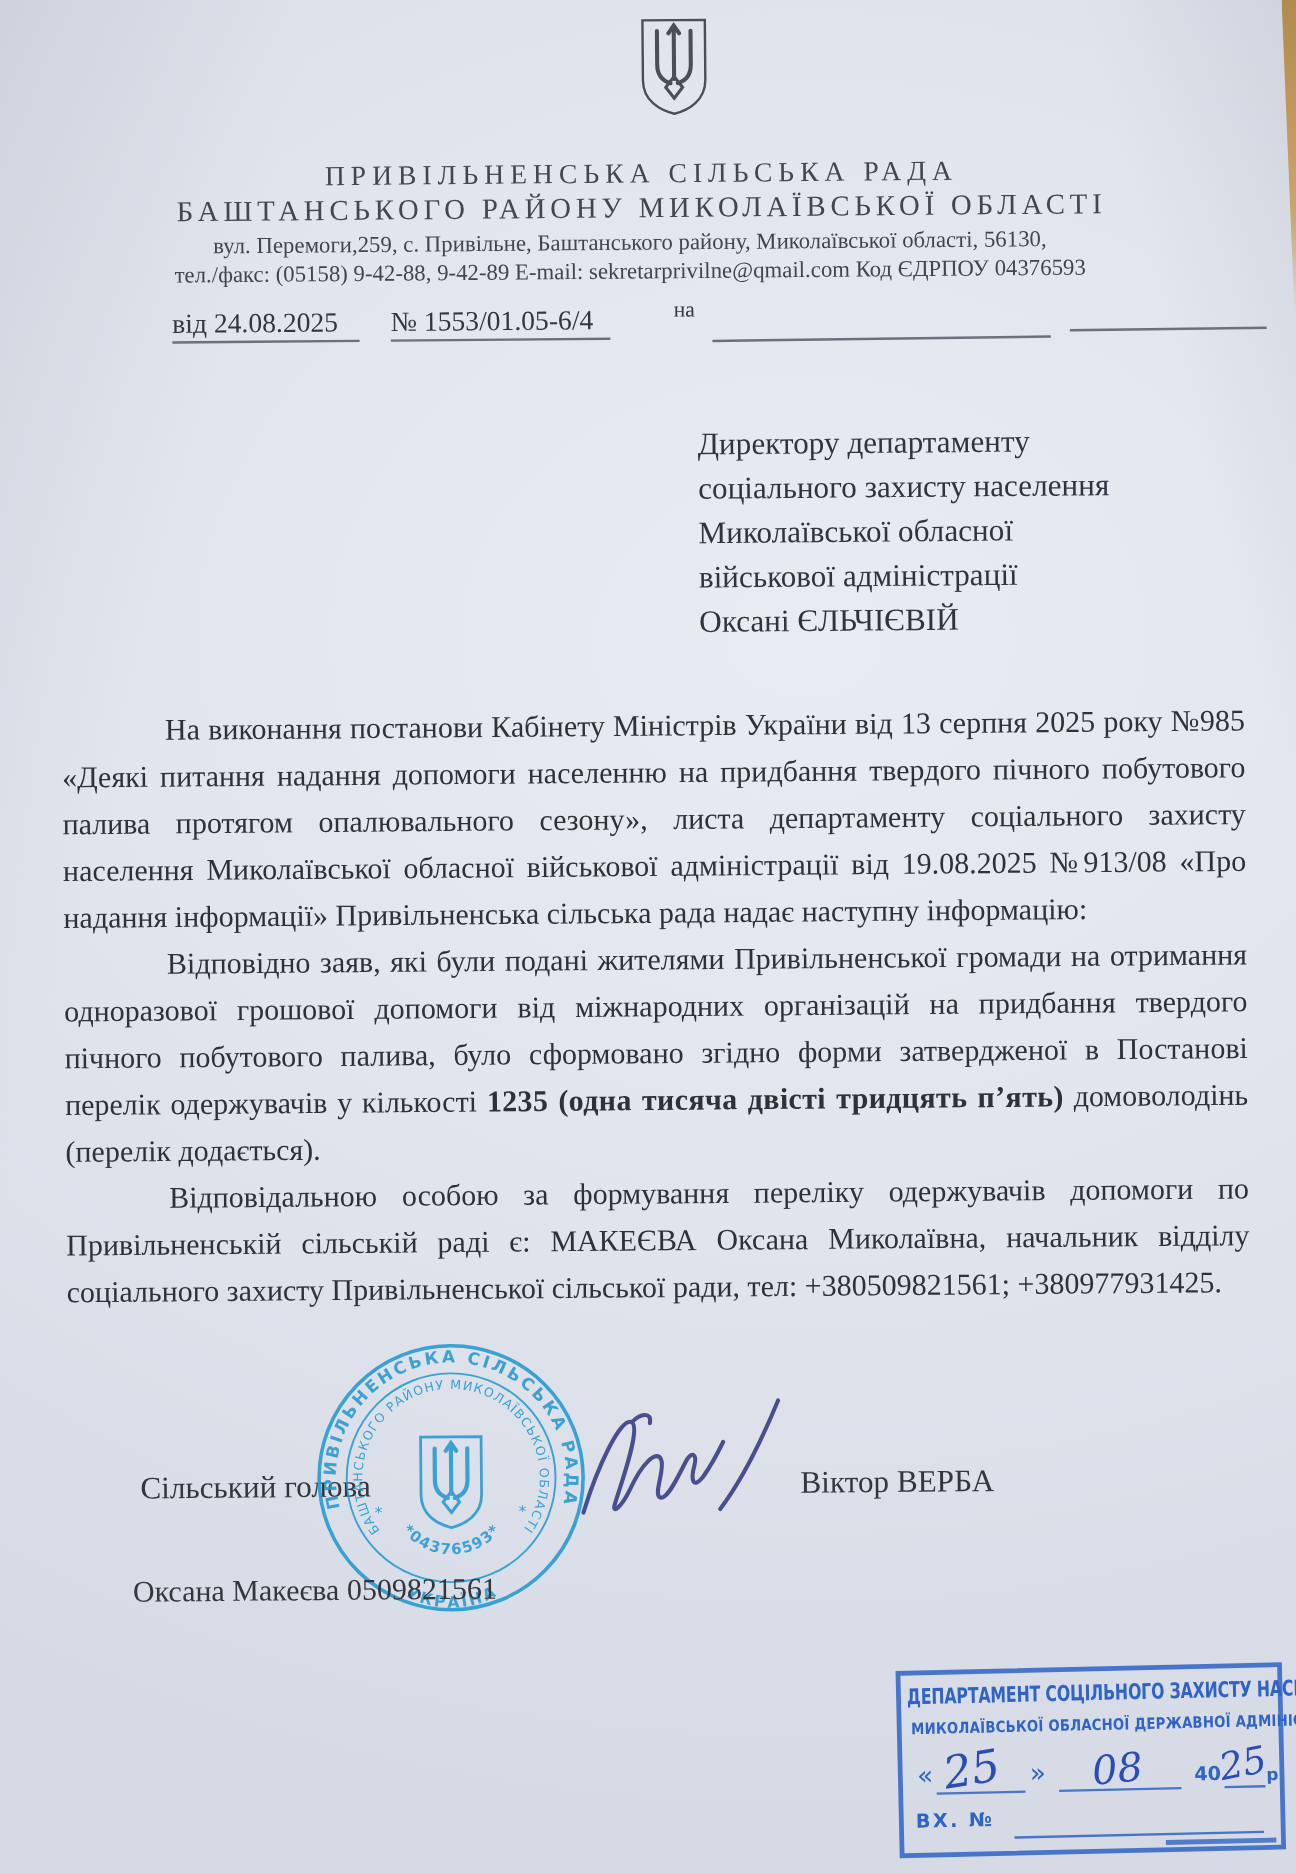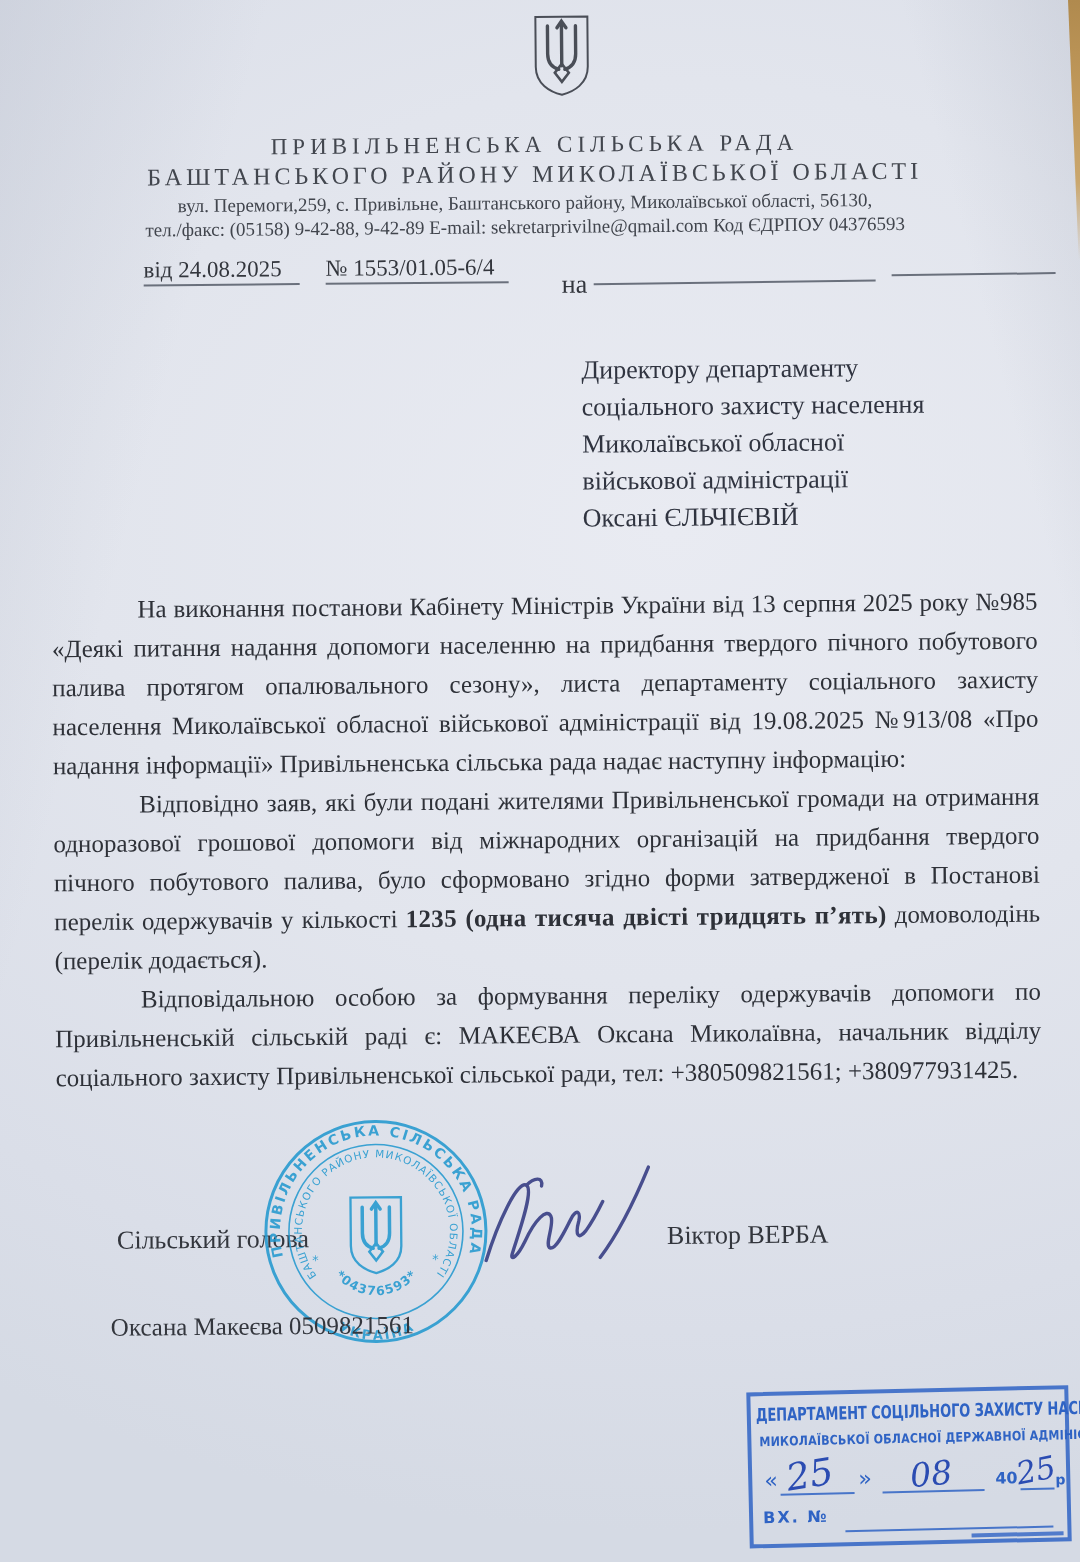--- a/index.html
+++ b/index.html
@@ -22,21 +22,21 @@
   
   .emblem{position:absolute;left:536px;top:14px;width:64px;height:84px;}
   .org-line1{position:absolute;left:0;top:132px;width:1080px;text-align:center;font-size:23px;letter-spacing:5px;color:#42464e;}
   .org-line2{position:absolute;left:0;top:161px;width:1080px;text-align:center;font-size:24px;letter-spacing:4px;color:#42464e;}
   .addr1{position:absolute;left:0;top:192px;width:1060px;text-align:center;font-size:19px;color:#41454d;}
   .addr2{position:absolute;left:0;top:216px;width:1060px;text-align:center;font-size:19px;color:#41454d;}
 
   
   .ref-date{position:absolute;left:148px;top:254px;font-size:23px;border-bottom:2px solid #6a707c;padding:0 18px 1px 0;}
   .ref-num{position:absolute;left:330px;top:254px;font-size:23px;border-bottom:2px solid #6a707c;padding:0 14px 1px 0;}
-  .ref-na{position:absolute;left:566px;top:270px;font-size:26px;}
+  .ref-na{position:absolute;left:566px;top:248px;font-size:18px;}
   .ref-line1{position:absolute;left:598px;top:283px;width:282px;border-top:2px solid #6a707c;transform:rotate(-0.25deg);}
   .ref-line2{position:absolute;left:896px;top:277px;width:164px;border-top:2px solid #6a707c;transform:rotate(-0.25deg);}
 
   
   .recipient{position:absolute;left:585px;top:352px;font-size:26px;line-height:37px;color:#303440;}
 
   
   .body-text{position:absolute;left:53px;top:586px;width:986px;font-size:25px;line-height:39px;text-align:justify;color:#2e3138;}
   .body-text p{margin:0;text-indent:86px;}
   .body-text b{letter-spacing:.3px;}

